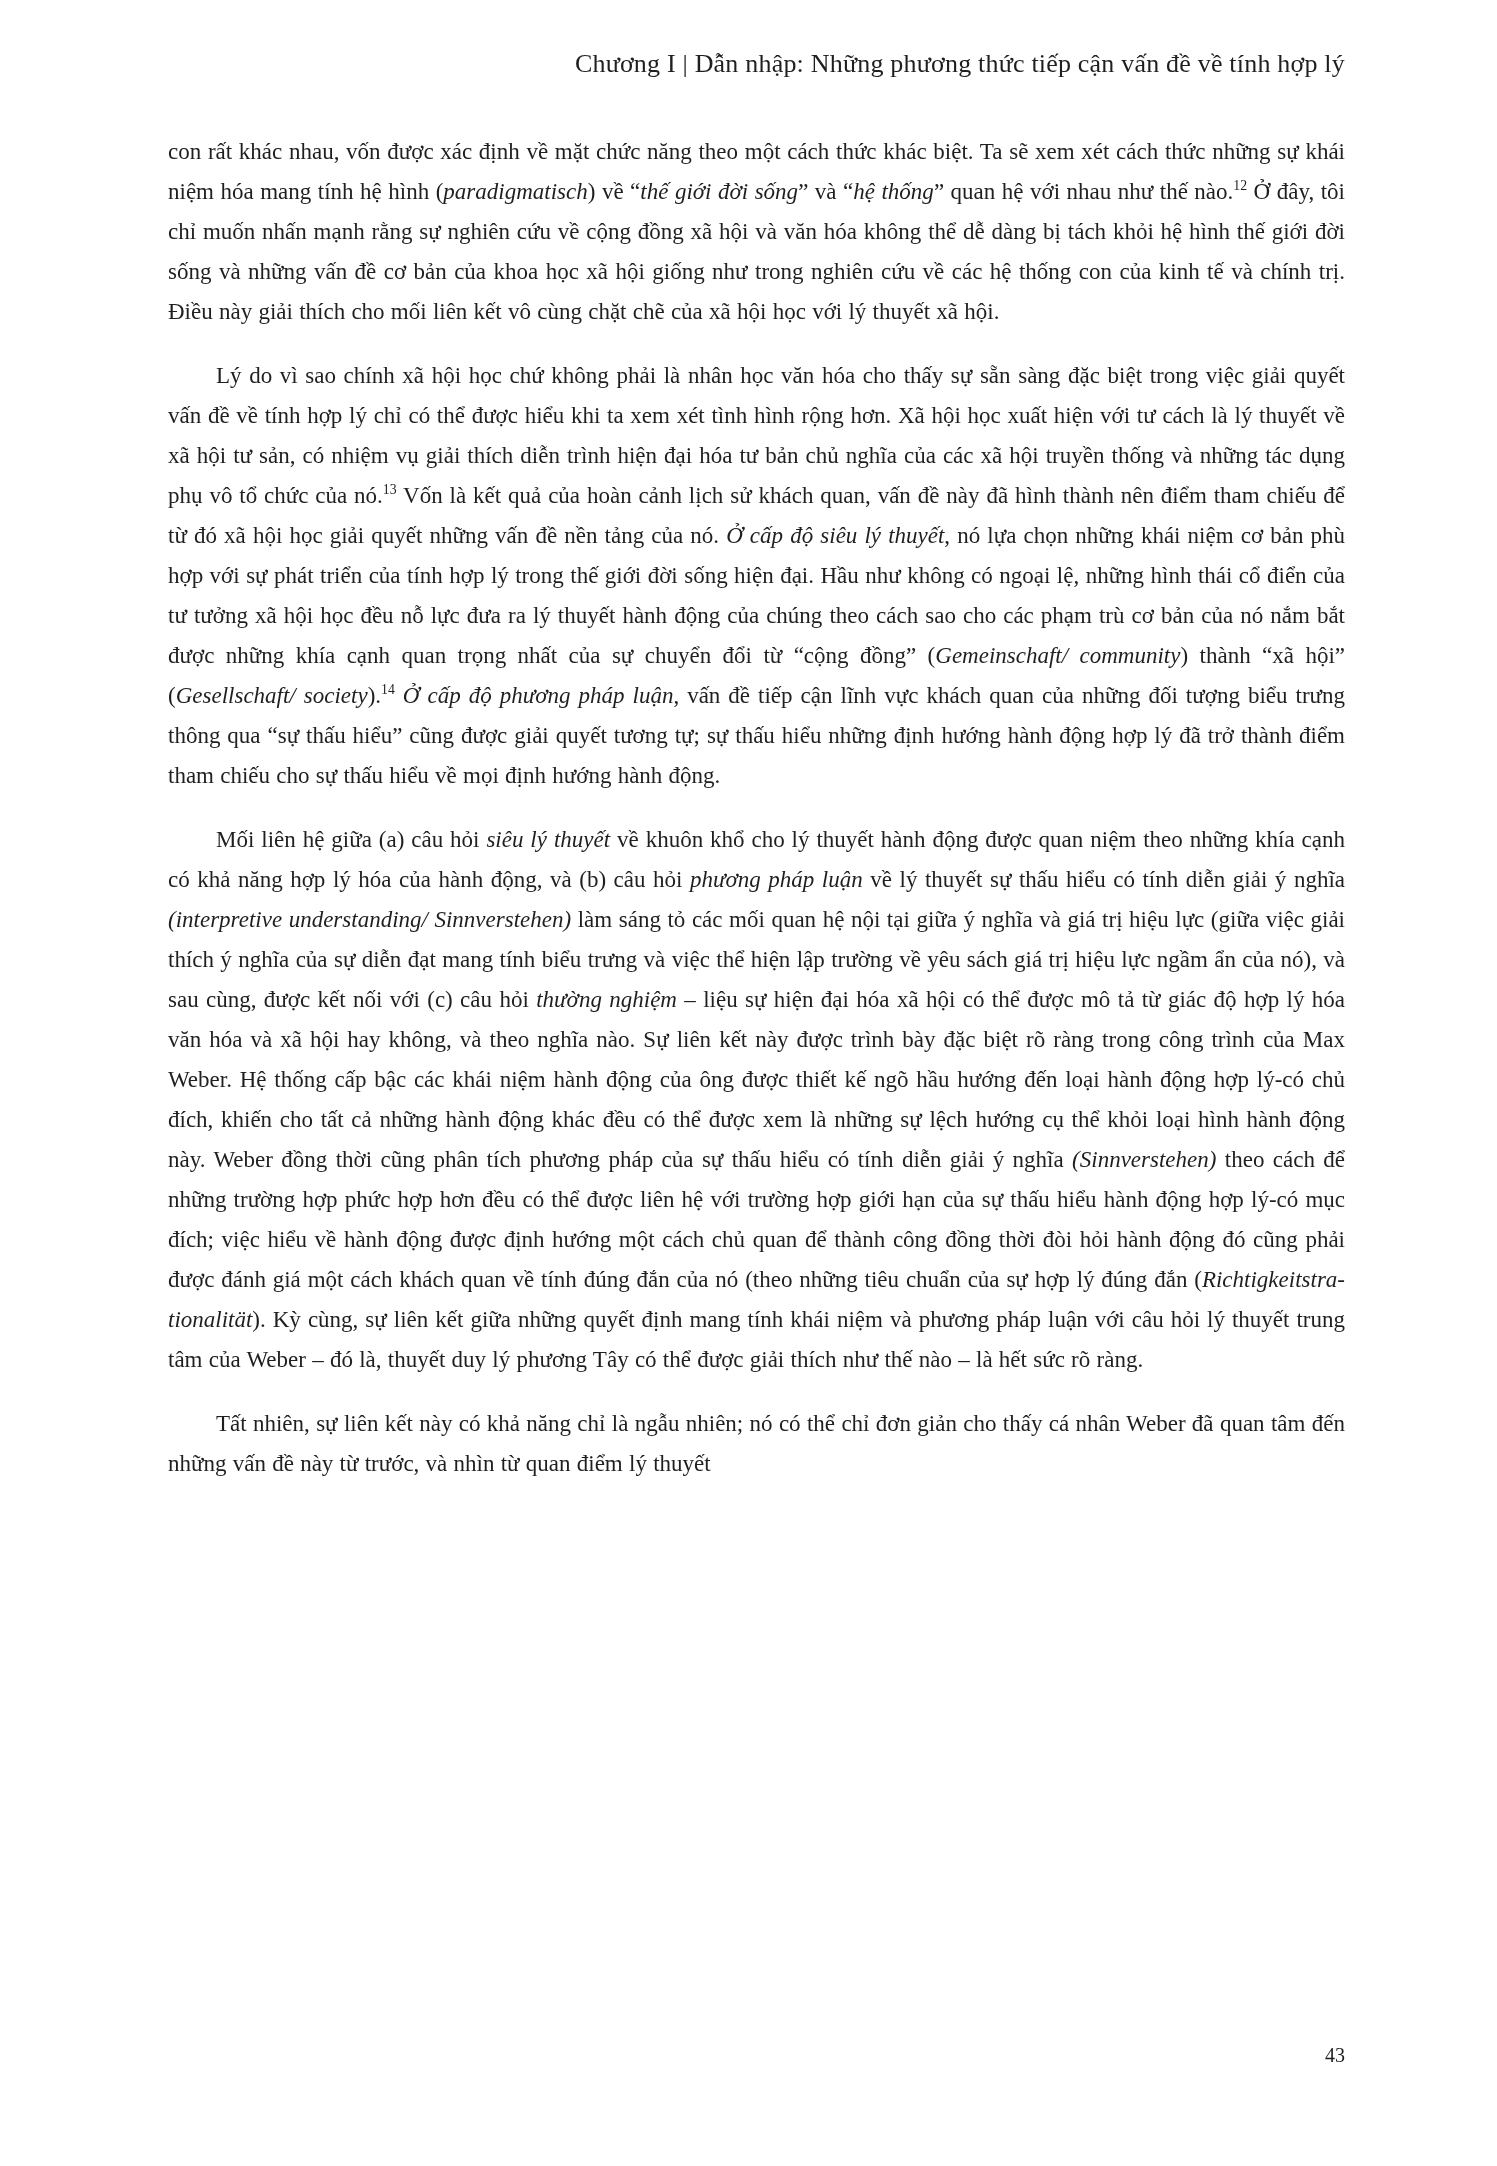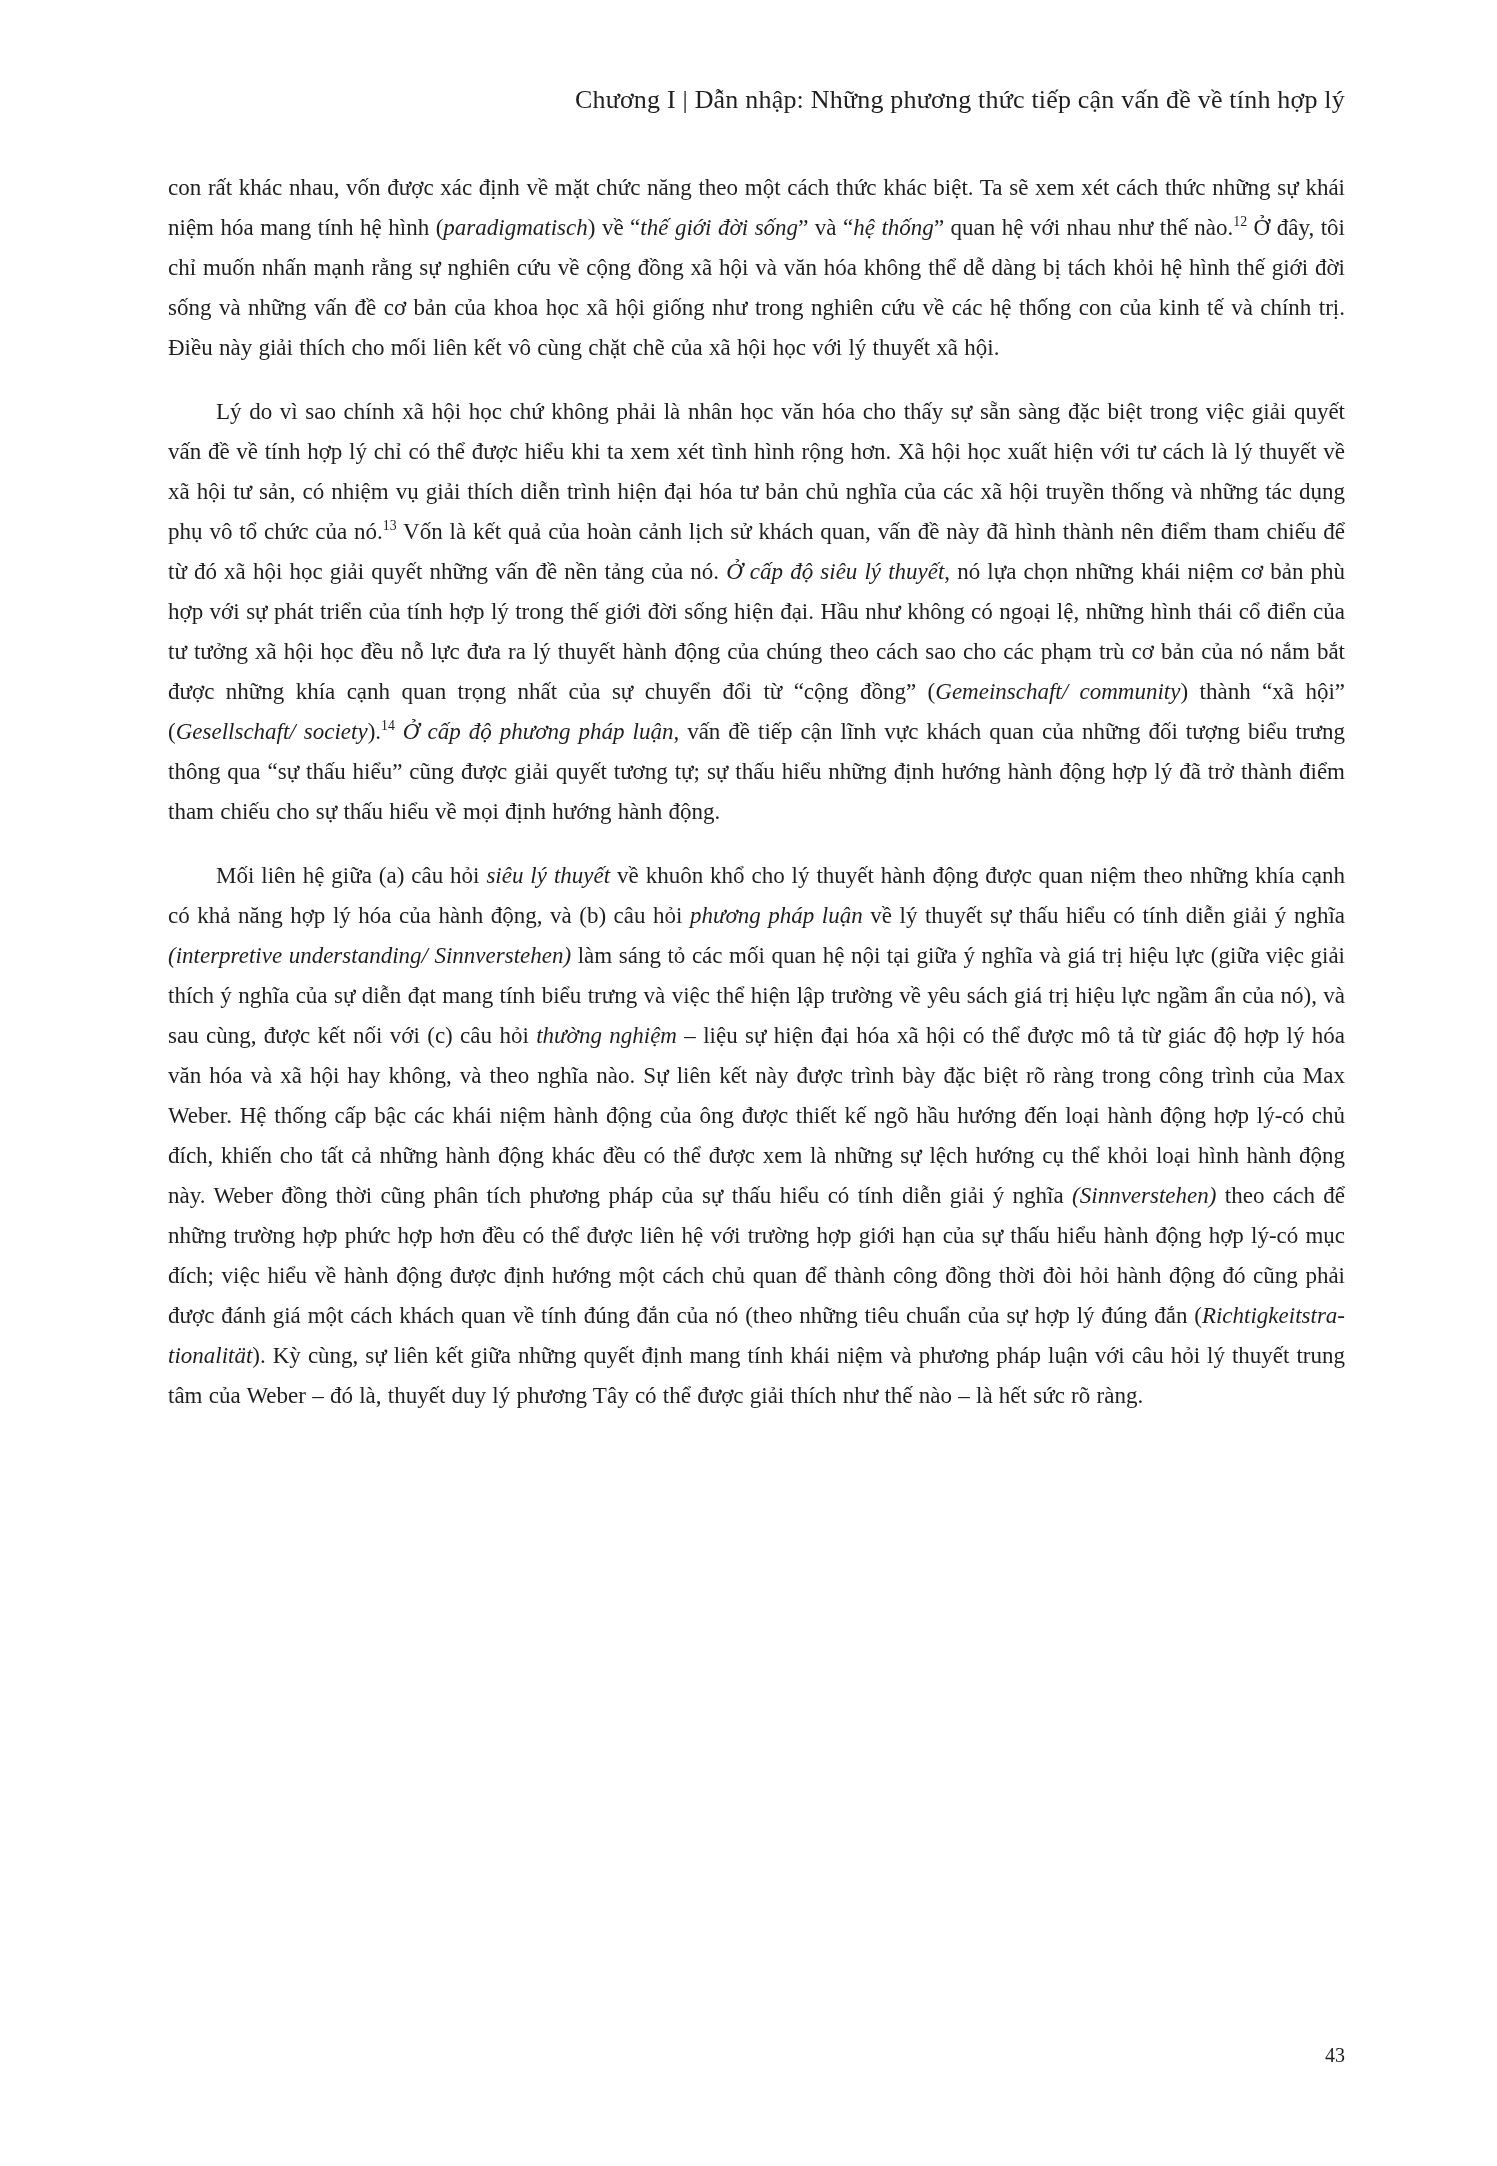--- a/index.html
+++ b/index.html
@@ -5,21 +5,21 @@
   html, body { margin: 0; padding: 0; }
   body {
     width: 1497px; height: 2166px;
     position: relative;
     font-family: "Liberation Serif", "DejaVu Serif", serif;
     -webkit-font-smoothing: antialiased;
   }
   .page {
     position: absolute; inset: 0;
     box-sizing: border-box;
-    padding: 84px 152px 0 168px;
+    padding: 48px 152px 0 168px;
   }
   .running-head {
     text-align: right;
     font-size: 26px;
     line-height: 32px;
     letter-spacing: 0.2px;
     margin-bottom: 52px;
   }
   main.page-body { display: block; }
   p.para {
@@ -50,16 +50,17 @@
 
 <div class="page">
   <header>
     <div class="running-head">Chương I | Dẫn nhập: Những phương thức tiếp cận vấn đề về tính hợp lý</div>
   </header>
 
   <main class="page-body">
     <p class="para"><span>con rất khác nhau, vốn được xác định về mặt chức năng theo một cách thức khác biệt. Ta sẽ xem xét cách thức những sự khái niệm hóa mang tính hệ hình (</span><span class="it">paradigmatisch</span><span>) về “</span><span class="it">thế giới đời sống</span><span>” và “</span><span class="it">hệ thống</span><span>” quan hệ với nhau như thế nào.</span><sup>12</sup><span> Ở đây, tôi chỉ muốn nhấn mạnh rằng sự nghiên cứu về cộng đồng xã hội và văn hóa không thể dễ dàng bị tách khỏi hệ hình thế giới đời sống và những vấn đề cơ bản của khoa học xã hội giống như trong nghiên cứu về các hệ thống con của kinh tế và chính trị. Điều này giải thích cho mối liên kết vô cùng chặt chẽ của xã hội học với lý thuyết xã hội.</span></p>
     <p class="para indent"><span>Lý do vì sao chính xã hội học chứ không phải là nhân học văn hóa cho thấy sự sẵn sàng đặc biệt trong việc giải quyết vấn đề về tính hợp lý chỉ có thể được hiểu khi ta xem xét tình hình rộng hơn. Xã hội học xuất hiện với tư cách là lý thuyết về xã hội tư sản, có nhiệm vụ giải thích diễn trình hiện đại hóa tư bản chủ nghĩa của các xã hội truyền thống và những tác dụng phụ vô tổ chức của nó.</span><sup>13</sup><span> Vốn là kết quả của hoàn cảnh lịch sử khách quan, vấn đề này đã hình thành nên điểm tham chiếu để từ đó xã hội học giải quyết những vấn đề nền tảng của nó. </span><span class="it">Ở cấp độ siêu lý thuyết</span><span>, nó lựa chọn những khái niệm cơ bản phù hợp với sự phát triển của tính hợp lý trong thế giới đời sống hiện đại. Hầu như không có ngoại lệ, những hình thái cổ điển của tư tưởng xã hội học đều nỗ lực đưa ra lý thuyết hành động của chúng theo cách sao cho các phạm trù cơ bản của nó nắm bắt được những khía cạnh quan trọng nhất của sự chuyển đổi từ “cộng đồng” (</span><span class="it">Gemeinschaft/ community</span><span>) thành “xã hội” (</span><span class="it">Gesellschaft/ society</span><span>).</span><sup>14</sup><span> </span><span class="it">Ở cấp độ phương pháp luận</span><span>, vấn đề tiếp cận lĩnh vực khách quan của những đối tượng biểu trưng thông qua “sự thấu hiểu” cũng được giải quyết tương tự; sự thấu hiểu những định hướng hành động hợp lý đã trở thành điểm tham chiếu cho sự thấu hiểu về mọi định hướng hành động.</span></p>
     <p class="para indent"><span>Mối liên hệ giữa (a) câu hỏi </span><span class="it">siêu lý thuyết</span><span> về khuôn khổ cho lý thuyết hành động được quan niệm theo những khía cạnh có khả năng hợp lý hóa của hành động, và (b) câu hỏi </span><span class="it">phương pháp luận</span><span> về lý thuyết sự thấu hiểu có tính diễn giải ý nghĩa </span><span class="it">(interpretive understanding/ Sinnverstehen)</span><span> làm sáng tỏ các mối quan hệ nội tại giữa ý nghĩa và giá trị hiệu lực (giữa việc giải thích ý nghĩa của sự diễn đạt mang tính biểu trưng và việc thể hiện lập trường về yêu sách giá trị hiệu lực ngầm ẩn của nó), và sau cùng, được kết nối với (c) câu hỏi </span><span class="it">thường nghiệm</span><span> – liệu sự hiện đại hóa xã hội có thể được mô tả từ giác độ hợp lý hóa văn hóa và xã hội hay không, và theo nghĩa nào. Sự liên kết này được trình bày đặc biệt rõ ràng trong công trình của Max Weber. Hệ thống cấp bậc các khái niệm hành động của ông được thiết kế ngõ hầu hướng đến loại hành động hợp lý-có chủ đích, khiến cho tất cả những hành động khác đều có thể được xem là những sự lệch hướng cụ thể khỏi loại hình hành động này. Weber đồng thời cũng phân tích phương pháp của sự thấu hiểu có tính diễn giải ý nghĩa </span><span class="it">(Sinnverstehen)</span><span> theo cách để những trường hợp phức hợp hơn đều có thể được liên hệ với trường hợp giới hạn của sự thấu hiểu hành động hợp lý-có mục đích; việc hiểu về hành động được định hướng một cách chủ quan để thành công đồng thời đòi hỏi hành động đó cũng phải được đánh giá một cách khách quan về tính đúng đắn của nó (theo những tiêu chuẩn của sự hợp lý đúng đắn (</span><span class="it">Richtigkeitstra-tionalität</span><span>). Kỳ cùng, sự liên kết giữa những quyết định mang tính khái niệm và phương pháp luận với câu hỏi lý thuyết trung tâm của Weber – đó là, thuyết duy lý phương Tây có thể được giải thích như thế nào – là hết sức rõ ràng.</span></p>
+    <p class="para indent"><span>Tất nhiên, sự liên kết này có khả năng chỉ là ngẫu nhiên; nó có thể chỉ đơn giản cho thấy cá nhân Weber đã quan tâm đến những vấn đề này từ trước, và nhìn từ quan điểm lý thuyết</span></p>
   </main>
 
   <div class="page-number">43</div>
 </div>
 
 </body></html>

